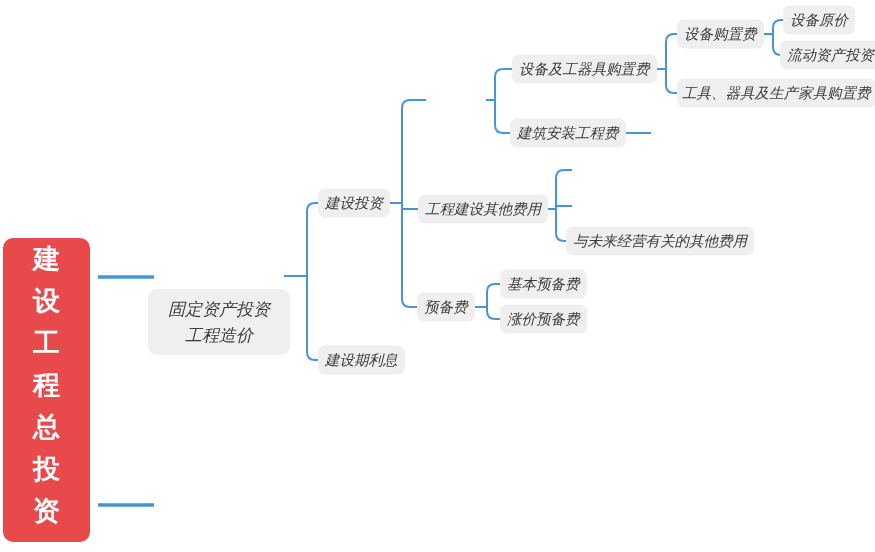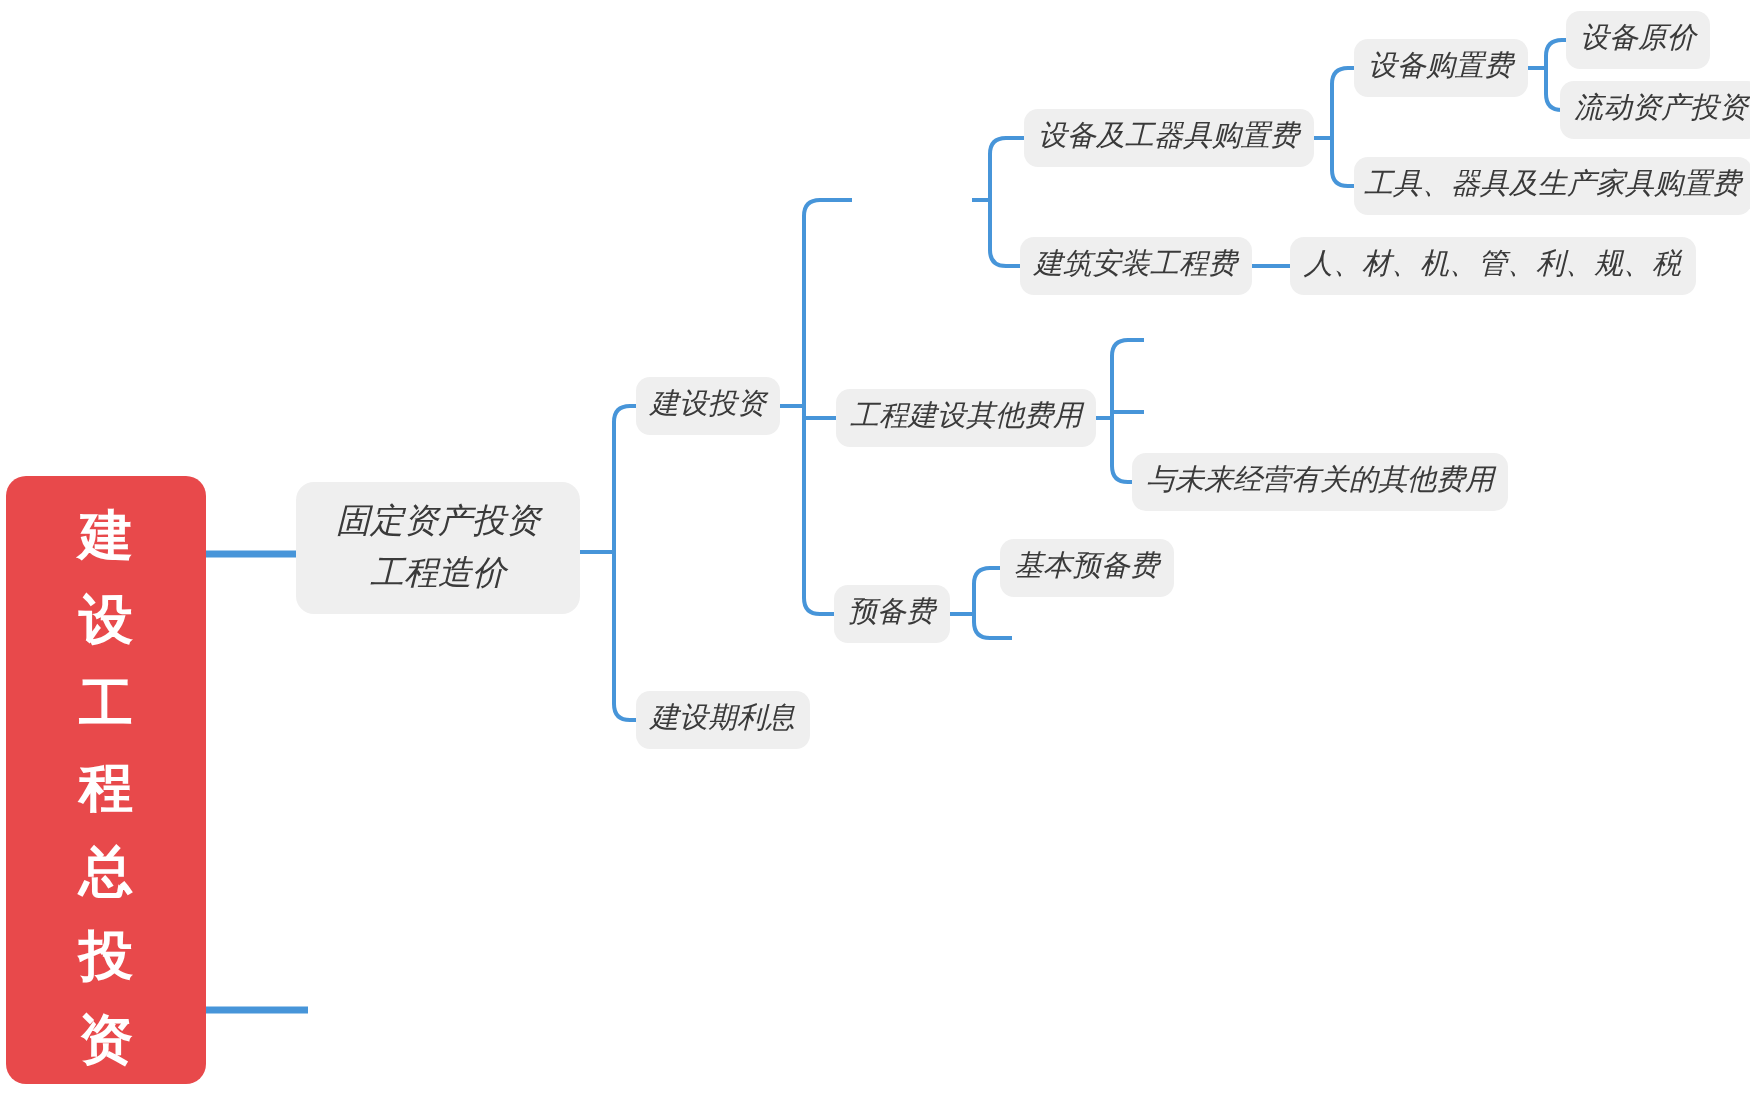--- a/index.html
+++ b/index.html
@@ -17,27 +17,27 @@
     background:var(--node-bg,#efefef); color:var(--node-text,#3a3a3a);
     font-size:14.5px; height:29px; line-height:29px;
     padding:0 7px; border-radius:7px; white-space:nowrap; z-index:1;
     cursor:default;
     font-style:italic;
   }
   .node.two-line {
     width:142px; height:66px; padding:0; border-radius:9px;
     font-size:17px; line-height:1.55;
     display:flex; align-items:center; justify-content:center;
-    text-align:center; white-space:pre-line;
+    text-align:center; white-space:pre-line;margin-top:48px;
   }
   .root-node {
     position:absolute; transform:translateY(-50%);
-    width:100px; height:304px;
+    width:87px; height:304px;
     background:var(--root-bg,#e8494b); border-radius:10px;
-    display:flex; align-items:flex-end; justify-content:center; z-index:1;
+    display:flex; align-items:flex-start; justify-content:center; z-index:1;
   }
   .root-label {
     width:30px; font-size:27px; font-weight:bold;
     color:var(--root-text,#ffffff);
     line-height:42px; word-break:break-all; text-align:center;
   }
 </style>
 </head>
 <body>
 
@@ -94,19 +94,19 @@
   <div class="node" style="left:418px;top:209px">工程建设其他费用</div>
   <div class="node" style="left:417px;top:307px">预备费</div>
 
   <div class="node" style="left:510px;top:133px">建筑安装工程费</div>
   <div class="node" style="left:512px;top:69px">设备及工器具购置费</div>
 
   <div class="node" style="left:677px;top:34px">设备购置费</div>
   <div class="node" style="left:783px;top:20px">设备原价</div>
   <div class="node" style="left:780px;top:55px">流动资产投资</div>
   <div class="node" style="left:677px;top:93px;padding:0 5px">工具、器具及生产家具购置费</div>
-  <div class="node" style="left:645px;top:133px">人、材、机、管、利、规、税</div>
 
   <div class="node" style="left:566px;top:241px">与未来经营有关的其他费用</div>
 
   <div class="node" style="left:500px;top:284px">基本预备费</div>
+  <div class="node" style="left:500px;top:319px">涨价预备费</div>
 
 </div>
 
 </body></html>

